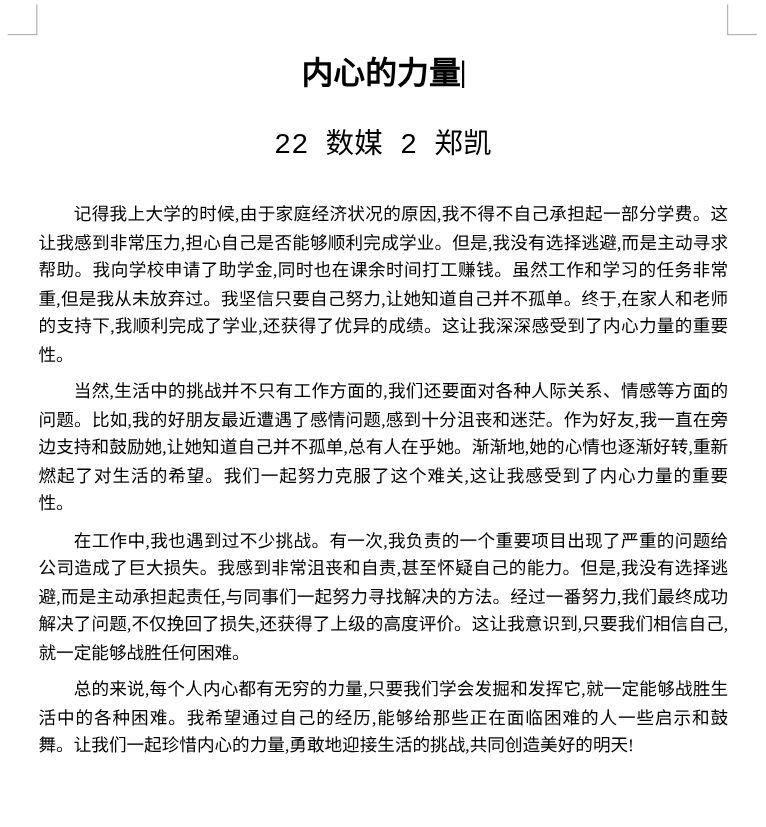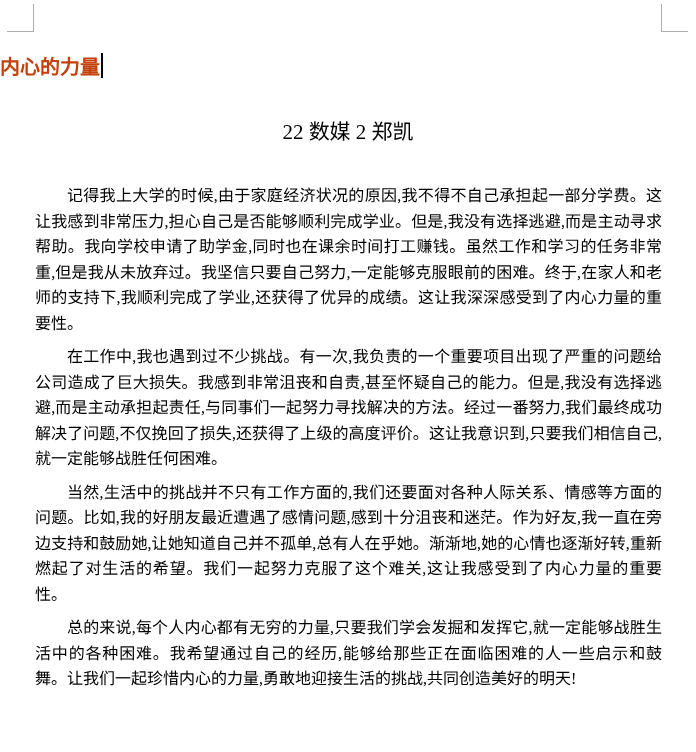--- a/index.html
+++ b/index.html
@@ -27,40 +27,40 @@
     border-right: 1px solid #adadad;
     border-bottom: 1px solid #adadad;
   }
   .mark-right {
     right: 8px;
     border-left: 1px solid #adadad;
     border-bottom: 1px solid #adadad;
   }
   .title {
     margin: 52px 0 0 0;
-    text-align: left;
+    text-align: center;
     font-family: "Liberation Sans", "DejaVu Sans", sans-serif;
     font-weight: bold;
-    font-size: 20px;
+    font-size: 29px;
     line-height: 30px;
-    color: #c2410c;
+    color: #000000;
   }
   .caret {
     display: inline-block;
     width: 2px;
     height: 25px;
     background: #000000;
     vertical-align: -4px;
     margin-left: 1px;
   }
   .byline {
     margin-top: 35px;
     text-align: center;
-    font-family: Liberation Serif, serif;
-    font-size: 21px;
+    font-family: Liberation Mono, monospace;
+    font-size: 26px;
     line-height: 30px;
     color: #000000;
   }
   .body-text {
     margin: 36px 34px 0 35px;
     font-family: "Liberation Serif", "DejaVu Serif", serif;
     font-size: 16px;
     line-height: 25.5px;
     text-align: justify;
     text-justify: inter-ideograph;
@@ -76,18 +76,18 @@
 
 <div class="page">
   <div class="mark mark-left"></div>
   <div class="mark mark-right"></div>
 
   <h1 class="title"><span>内心的力量</span><span class="caret"></span></h1>
 
   <div class="byline">22 数媒 2 郑凯</div>
 
   <div class="body-text">
-      <p>记得我上大学的时候,由于家庭经济状况的原因,我不得不自己承担起一部分学费。这让我感到非常压力,担心自己是否能够顺利完成学业。但是,我没有选择逃避,而是主动寻求帮助。我向学校申请了助学金,同时也在课余时间打工赚钱。虽然工作和学习的任务非常重,但是我从未放弃过。我坚信只要自己努力,一定能够克服眼前的困难。终于,在家人和老师的支持下,我顺利完成了学业,还获得了优异的成绩。这让我深深感受到了内心力量的重要性。</p>
+      <p>记得我上大学的时候,由于家庭经济状况的原因,我不得不自己承担起一部分学费。这让我感到非常压力,担心自己是否能够顺利完成学业。但是,我没有选择逃避,而是主动寻求帮助。我向学校申请了助学金,同时也在课余时间打工赚钱。虽然工作和学习的任务非常重,但是我从未放弃过。我坚信只要自己努力,让她知道自己并不孤单。终于,在家人和老师的支持下,我顺利完成了学业,还获得了优异的成绩。这让我深深感受到了内心力量的重要性。</p>
+      <p>当然,生活中的挑战并不只有工作方面的,我们还要面对各种人际关系、情感等方面的问题。比如,我的好朋友最近遭遇了感情问题,感到十分沮丧和迷茫。作为好友,我一直在旁边支持和鼓励她,让她知道自己并不孤单,总有人在乎她。渐渐地,她的心情也逐渐好转,重新燃起了对生活的希望。我们一起努力克服了这个难关,这让我感受到了内心力量的重要性。</p>
       <p>在工作中,我也遇到过不少挑战。有一次,我负责的一个重要项目出现了严重的问题给公司造成了巨大损失。我感到非常沮丧和自责,甚至怀疑自己的能力。但是,我没有选择逃避,而是主动承担起责任,与同事们一起努力寻找解决的方法。经过一番努力,我们最终成功解决了问题,不仅挽回了损失,还获得了上级的高度评价。这让我意识到,只要我们相信自己,就一定能够战胜任何困难。</p>
-      <p>当然,生活中的挑战并不只有工作方面的,我们还要面对各种人际关系、情感等方面的问题。比如,我的好朋友最近遭遇了感情问题,感到十分沮丧和迷茫。作为好友,我一直在旁边支持和鼓励她,让她知道自己并不孤单,总有人在乎她。渐渐地,她的心情也逐渐好转,重新燃起了对生活的希望。我们一起努力克服了这个难关,这让我感受到了内心力量的重要性。</p>
       <p>总的来说,每个人内心都有无穷的力量,只要我们学会发掘和发挥它,就一定能够战胜生活中的各种困难。我希望通过自己的经历,能够给那些正在面临困难的人一些启示和鼓舞。让我们一起珍惜内心的力量,勇敢地迎接生活的挑战,共同创造美好的明天!</p>
     </div>
 </div>
 
 </body></html>

